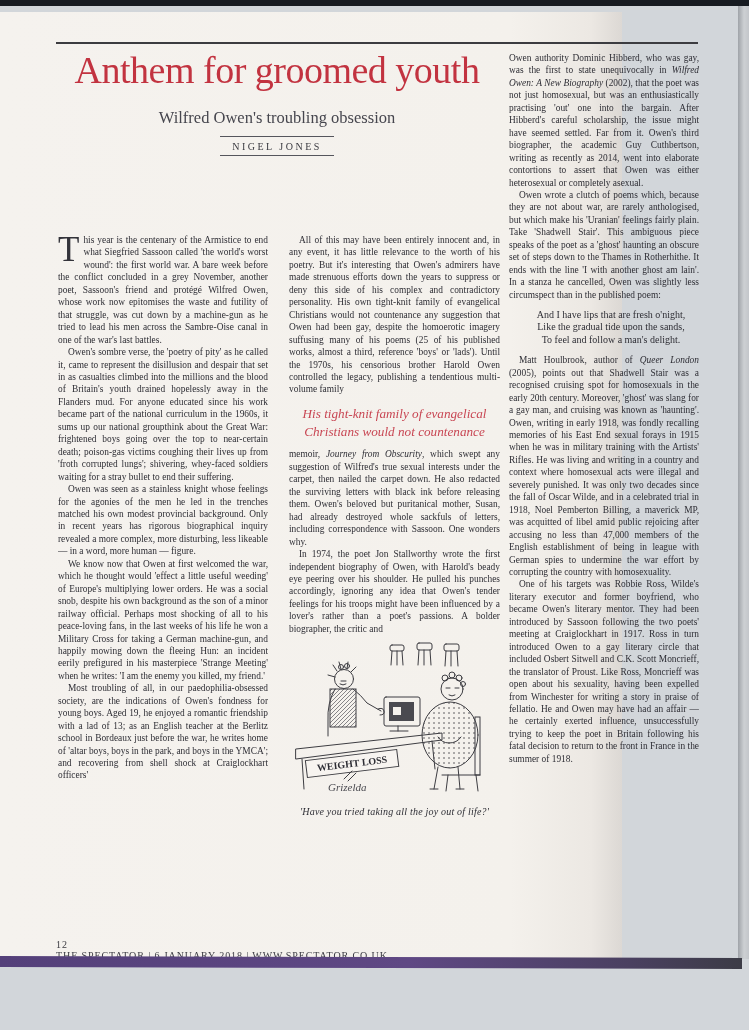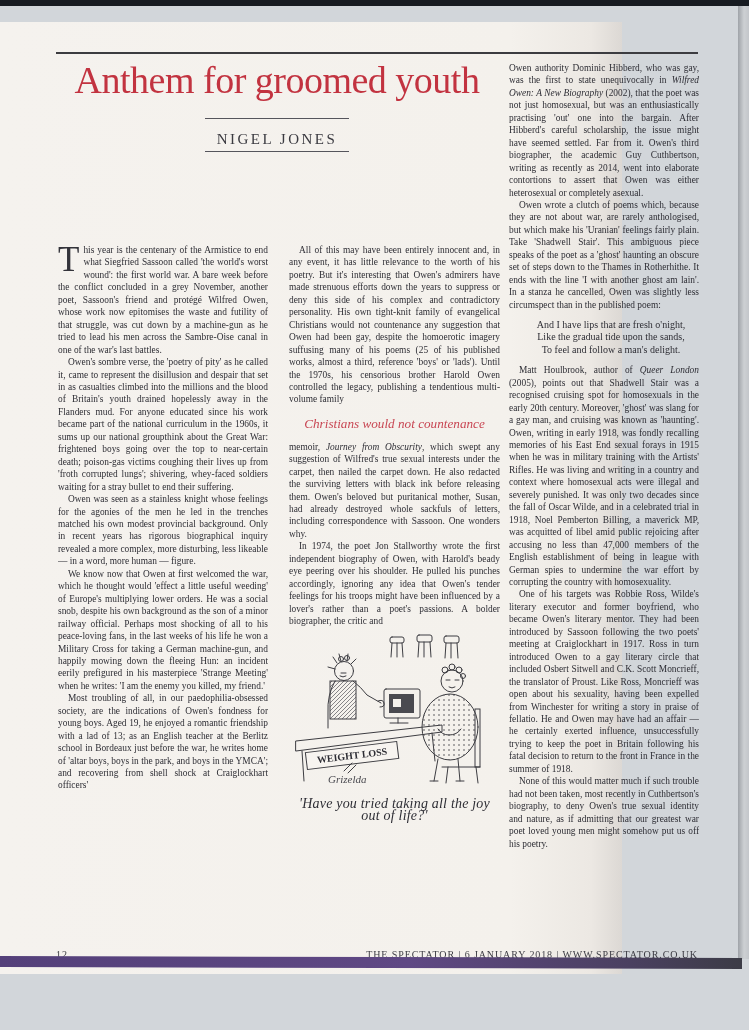--- a/index.html
+++ b/index.html
@@ -5,41 +5,41 @@
   * { margin:0; padding:0; box-sizing:border-box; }
   html,body { width:749px; height:1030px; }
   body {
     position:relative; overflow:hidden;
     background:#d2d6da;
     font-family:"Liberation Serif","DejaVu Serif",serif;
     color:#2e2e35;
   }
   .top-strip { position:absolute; left:0; top:0; width:749px; height:6px; background:#171b21; }
   .page {
-    position:absolute; left:0; top:22px; width:622px; height:952px;
+    position:absolute; left:0; top:12px; width:622px; height:952px;
     background:linear-gradient(90deg,#f5f2ee 0%,#f4f1ec 82%,#ece8e3 95%,#dcd8d4 100%);
   }
   .page-edge {
     position:absolute; right:0; top:6px; width:11px; height:953px;
     background:linear-gradient(90deg,#9fa3a8,#cdd0d3 55%,#c3c6ca);
   }
   .bottom-strip {
     position:absolute; left:0; top:957px; width:742px; height:11px;
     background:linear-gradient(90deg,#54407a 0%,#5f4884 55%,#4a4060 85%,#3c3c46 100%);
     transform:rotate(0.15deg);
   }
   .head-rule { position:absolute; left:56px; top:30px; width:642px; height:2px; background:#3c3c40; }
 
   .header-block { position:absolute; left:56px; top:36px; width:442px; text-align:center; }
   .title { color:#c23340; font-size:38px; font-weight:normal; letter-spacing:-0.5px; line-height:44px; }
   .subtitle { color:#46464e; font-size:16.5px; margin-top:16px; }
   .byline {
-    display:inline-block; margin-top:16px; padding:12px 12px 3px;
+    display:inline-block; margin-top:8px; padding:4px 12px 3px;
     border-top:1.3px solid #55555c; border-bottom:1.3px solid #55555c;
-    font-size:15px; letter-spacing:2.5px; color:#3a3a40;
+    font-size:10px; letter-spacing:2.5px; color:#3a3a40;
   }
 
   .col { position:absolute; text-align:justify; font-size:9.4px; line-height:12.45px; }
   .col1 { left:58px;  top:222px; width:210px; height:700px; overflow:hidden; }
   .col2 { left:289px; top:222px; width:211px; height:712px; }
   .col3 { left:509px; top:40px;  width:190px; height:892px; overflow:hidden; }
 
   p.para { text-indent:0; }
   p.para.ind { text-indent:10px; }
   .dropcap {
@@ -47,56 +47,58 @@
     padding:2px 4px 0 0; color:#33333a;
   }
   .pull-quote {
     margin:9px 1px 8px; color:#c84653; font-style:italic;
     font-size:13.2px; line-height:17.8px; text-align:center;
   }
   .poem { margin:8px 0 8px 14px; text-align:center; font-size:10px; line-height:12.4px; }
 
   .cartoon-wrap { margin-top:6px; text-align:center; }
   .cartoon-caption {
-    margin-top:3px; font-style:italic; font-size:14px;
+    margin-top:3px; font-style:italic; font-size:10px;
     text-align:center; color:#2e2e35; letter-spacing:0.2px;
   }
 
-  .footer { position:absolute; left:56px; top:927px; width:642px; display:flex; justify-content:space-between; align-items:baseline; }
+  .footer { position:absolute; left:56px; top:927px; width:642px; display:flex; justify-content:space-between; align-items:baseline;flex-direction:column; }
   .page-num { font-size:10px; color:#3a3a40; letter-spacing:1px; }
   .footer-right { font-size:10px; letter-spacing:0.9px; color:#3c3c44; }
 
   svg text { font-family:"Liberation Serif","DejaVu Serif",serif; }
 </style>
 </head>
 <body>
 
 <div class="top-strip"></div>
 
 <div class="page">
   <div class="head-rule"></div>
 
   <div class="header-block">
     <h1 class="title">Anthem for groomed youth</h1>
+    <div class="subtitle">Wilfred Owen's troubling obsession</div>
     <div class="byline">NIGEL JONES</div>
   </div>
 
   <div class="col col1">
       <p class="para"><span class="dropcap">T</span>his year is the centenary of the Armistice to end what Siegfried Sassoon called 'the world's worst wound': the first world war. A bare week before the conflict concluded in a grey November, another poet, Sassoon's friend and protégé Wilfred Owen, whose work now epitomises the waste and futility of that struggle, was cut down by a machine-gun as he tried to lead his men across the Sambre-Oise canal in one of the war's last battles.</p>
       <p class="para ind">Owen's sombre verse, the 'poetry of pity' as he called it, came to represent the disillusion and despair that set in as casualties climbed into the millions and the blood of Britain's youth drained hopelessly away in the Flanders mud. For anyone educated since his work became part of the national curriculum in the 1960s, it sums up our national groupthink about the Great War: frightened boys going over the top to near-certain death; poison-gas victims coughing their lives up from 'froth corrupted lungs'; shivering, whey-faced soldiers waiting for a stray bullet to end their suffering.</p>
       <p class="para ind">Owen was seen as a stainless knight whose feelings for the agonies of the men he led in the trenches matched his own modest provincial background. Only in recent years has rigorous biographical inquiry revealed a more complex, more disturbing, less likeable — in a word, more human — figure.</p>
       <p class="para ind">We know now that Owen at first welcomed the war, which he thought would 'effect a little useful weeding' of Europe's multiplying lower orders. He was a social snob, despite his own background as the son of a minor railway official. Perhaps most shocking of all to his peace-loving fans, in the last weeks of his life he won a Military Cross for taking a German machine-gun, and happily mowing down the fleeing Hun: an incident eerily prefigured in his masterpiece 'Strange Meeting' when he writes: 'I am the enemy you killed, my friend.'</p>
       <p class="para ind">Most troubling of all, in our paedophilia-obsessed society, are the indications of Owen's fondness for young boys. Aged 19, he enjoyed a romantic friendship with a lad of 13; as an English teacher at the Berlitz school in Bordeaux just before the war, he writes home of 'altar boys, boys in the park, and boys in the YMCA'; and recovering from shell shock at Craiglockhart officers'</p>
     </div>
 
   <div class="col col2">
     <div>
         <p class="para ind">All of this may have been entirely innocent and, in any event, it has little relevance to the worth of his poetry. But it's interesting that Owen's admirers have made strenuous efforts down the years to suppress or deny this side of his complex and contradictory personality.  His own tight-knit family of evangelical Christians would not countenance any suggestion that Owen had been gay, despite the homoerotic imagery suffusing many of his poems (25 of his published works, almost a third, reference 'boys' or 'lads'). Until the 1970s, his censorious brother Harold Owen controlled the legacy, publishing a tendentious multi-volume family</p>
       </div>
     <div class="pull-quote">
+        <div>His tight-knit family of evangelical</div>
         <div>Christians would not countenance</div>
       </div>
     <div>
         <p class="para">memoir, <i>Journey from Obscurity</i>, which swept any suggestion of Wilfred's true sexual interests under the carpet, then nailed the carpet down. He also redacted the surviving letters with black ink before releasing them. Owen's beloved but puritanical mother, Susan, had already destroyed whole sackfuls of letters, including correspondence with Sassoon. One wonders why.</p>
         <p class="para ind">In 1974, the poet Jon Stallworthy wrote the first independent biography of Owen, with Harold's beady eye peering over his shoulder. He pulled his punches accordingly, ignoring any idea that Owen's tender feelings for his troops might have been influenced by a lover's rather than a poet's passions. A bolder biographer, the critic and</p>
       </div>
 
     <div class="cartoon-wrap">
       <svg width="205" height="158" viewBox="0 0 205 158" fill="none" stroke="#3d3d42" stroke-width="1" stroke-linecap="round">
         <defs>
@@ -172,21 +174,20 @@
         <p class="para ind">Owen wrote a clutch of poems which, because they are not about war, are rarely anthologised, but which make his 'Uranian' feelings fairly plain. Take 'Shadwell Stair'. This ambiguous piece speaks of the poet as a 'ghost' haunting an obscure set of steps down to the Thames in Rotherhithe. It ends with the line 'I with another ghost am lain'. In a stanza he cancelled, Owen was slightly less circumspect than in the published poem:</p>
       </div>
     <div class="poem">
         <div>And I have lips that are fresh o'night,</div>
         <div>Like the gradual tide upon the sands,</div>
         <div>To feel and follow a man's delight.</div>
       </div>
     <div>
         <p class="para ind">Matt Houlbrook, author of <i>Queer London</i> (2005), points out that Shadwell Stair was a recognised cruising spot for homosexuals in the early 20th century. Moreover, 'ghost' was slang for a gay man, and cruising was known as 'haunting'. Owen, writing in early 1918, was fondly recalling memories of his East End sexual forays in 1915 when he was in military training with the Artists' Rifles. He was living and writing in a country and context where homosexual acts were illegal and severely punished. It was only two decades since the fall of Oscar Wilde, and in a celebrated trial in 1918, Noel Pemberton Billing, a maverick MP, was acquitted of libel amid public rejoicing after accusing no less than 47,000 members of the English establishment of being in league with German spies to undermine the war effort by corrupting the country with homosexuality.</p>
         <p class="para ind">One of his targets was Robbie Ross, Wilde's literary executor and former boyfriend, who became Owen's literary mentor. They had been introduced by Sassoon following the two poets' meeting at Craiglockhart in 1917. Ross in turn introduced Owen to a gay literary circle that included Osbert Sitwell and C.K. Scott Moncrieff, the translator of Proust. Like Ross, Moncrieff was open about his sexuality, having been expelled from Winchester for writing a story in praise of fellatio. He and Owen may have had an affair — he certainly exerted influence, unsuccessfully trying to keep the poet in Britain following his fatal decision to return to the front in France in the summer of 1918.</p>
-        <p class="para ind">None of this would matter much if such trouble had not been taken, most recently in Cuthbertson's biography, to deny Owen's true sexual identity and nature, as if admitting that our greatest war poet loved young men might somehow put us off his poetry.</p>
       </div>
   </div>
 
   <div class="footer">
     <span class="page-num">12</span>
     <span class="footer-right">THE SPECTATOR | 6 JANUARY 2018 | WWW.SPECTATOR.CO.UK</span>
   </div>
 </div>
 
 <div class="page-edge"></div>

